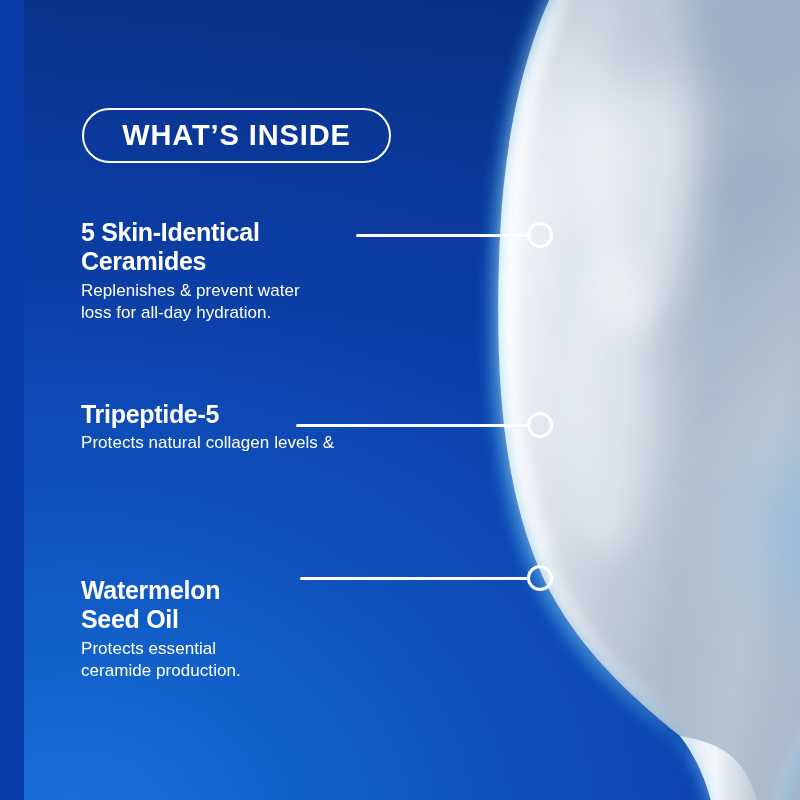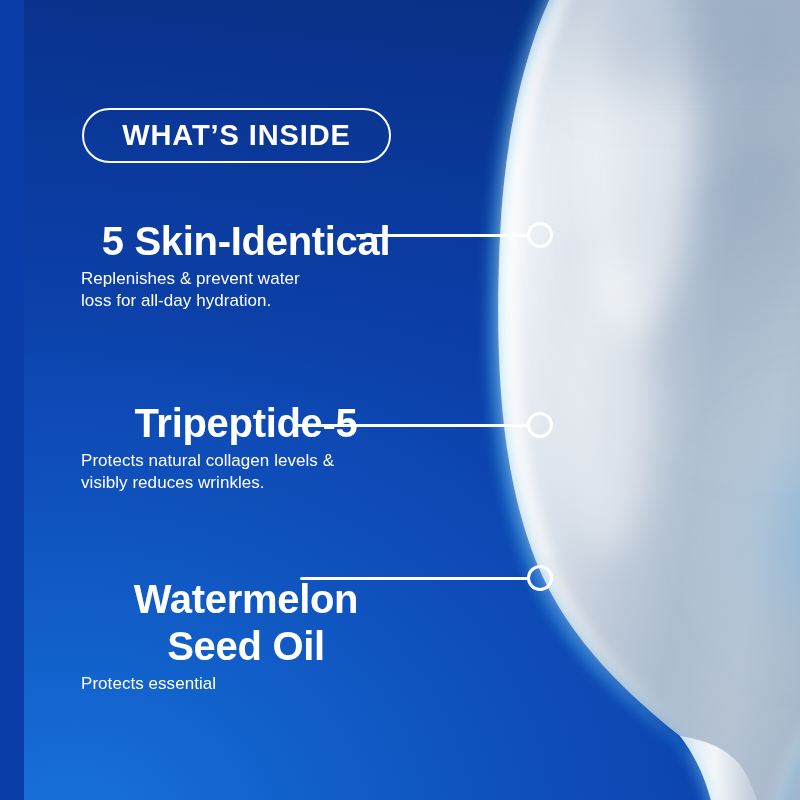--- a/index.html
+++ b/index.html
@@ -69,26 +69,25 @@
   }
 
   
   .feature {
     position: absolute;
     left: 57px;
     width: 330px;
   }
   .feature-title {
     color: #ffffff;
-    font-size: 40px;
+    font-size: 25px;
     font-weight: bold;
     line-height: 1.17;
     letter-spacing: -0.3px;
     margin: 0;
-    text-align: center;
   }
   .feature-desc {
     color: #ffffff;
     font-size: 17px;
     font-weight: normal;
     line-height: 1.32;
     letter-spacing: 0.05px;
     margin: 3px 0 0 0;
   }
 
@@ -233,46 +232,47 @@
     </svg>
   </div>
 
   <div class="badge">
     <span class="badge-label">WHAT’S INSIDE</span>
   </div>
 
   <div class="feature" id="feature-0">
     <div class="feature-title">
       <div>5 Skin-Identical</div>
+      <div>Ceramides</div>
     </div>
     <div class="feature-desc">
       <div>Replenishes &amp; prevent water</div>
       <div>loss for all-day hydration.</div>
     </div>
   </div>
   <div class="connector" id="connector-0"></div>
   <div class="marker" id="marker-0"></div>
 
   <div class="feature" id="feature-1">
     <div class="feature-title">
       <div>Tripeptide-5</div>
     </div>
     <div class="feature-desc">
       <div>Protects natural collagen levels &amp;</div>
-      <div>visibly reduces wrinkles.</div>
     </div>
   </div>
   <div class="connector" id="connector-1"></div>
   <div class="marker" id="marker-1"></div>
 
   <div class="feature" id="feature-2">
     <div class="feature-title">
       <div>Watermelon</div>
       <div>Seed Oil</div>
     </div>
     <div class="feature-desc">
       <div>Protects essential</div>
+      <div>ceramide production.</div>
     </div>
   </div>
   <div class="connector" id="connector-2"></div>
   <div class="marker" id="marker-2"></div>
 
 </div>
 
 </body></html>

